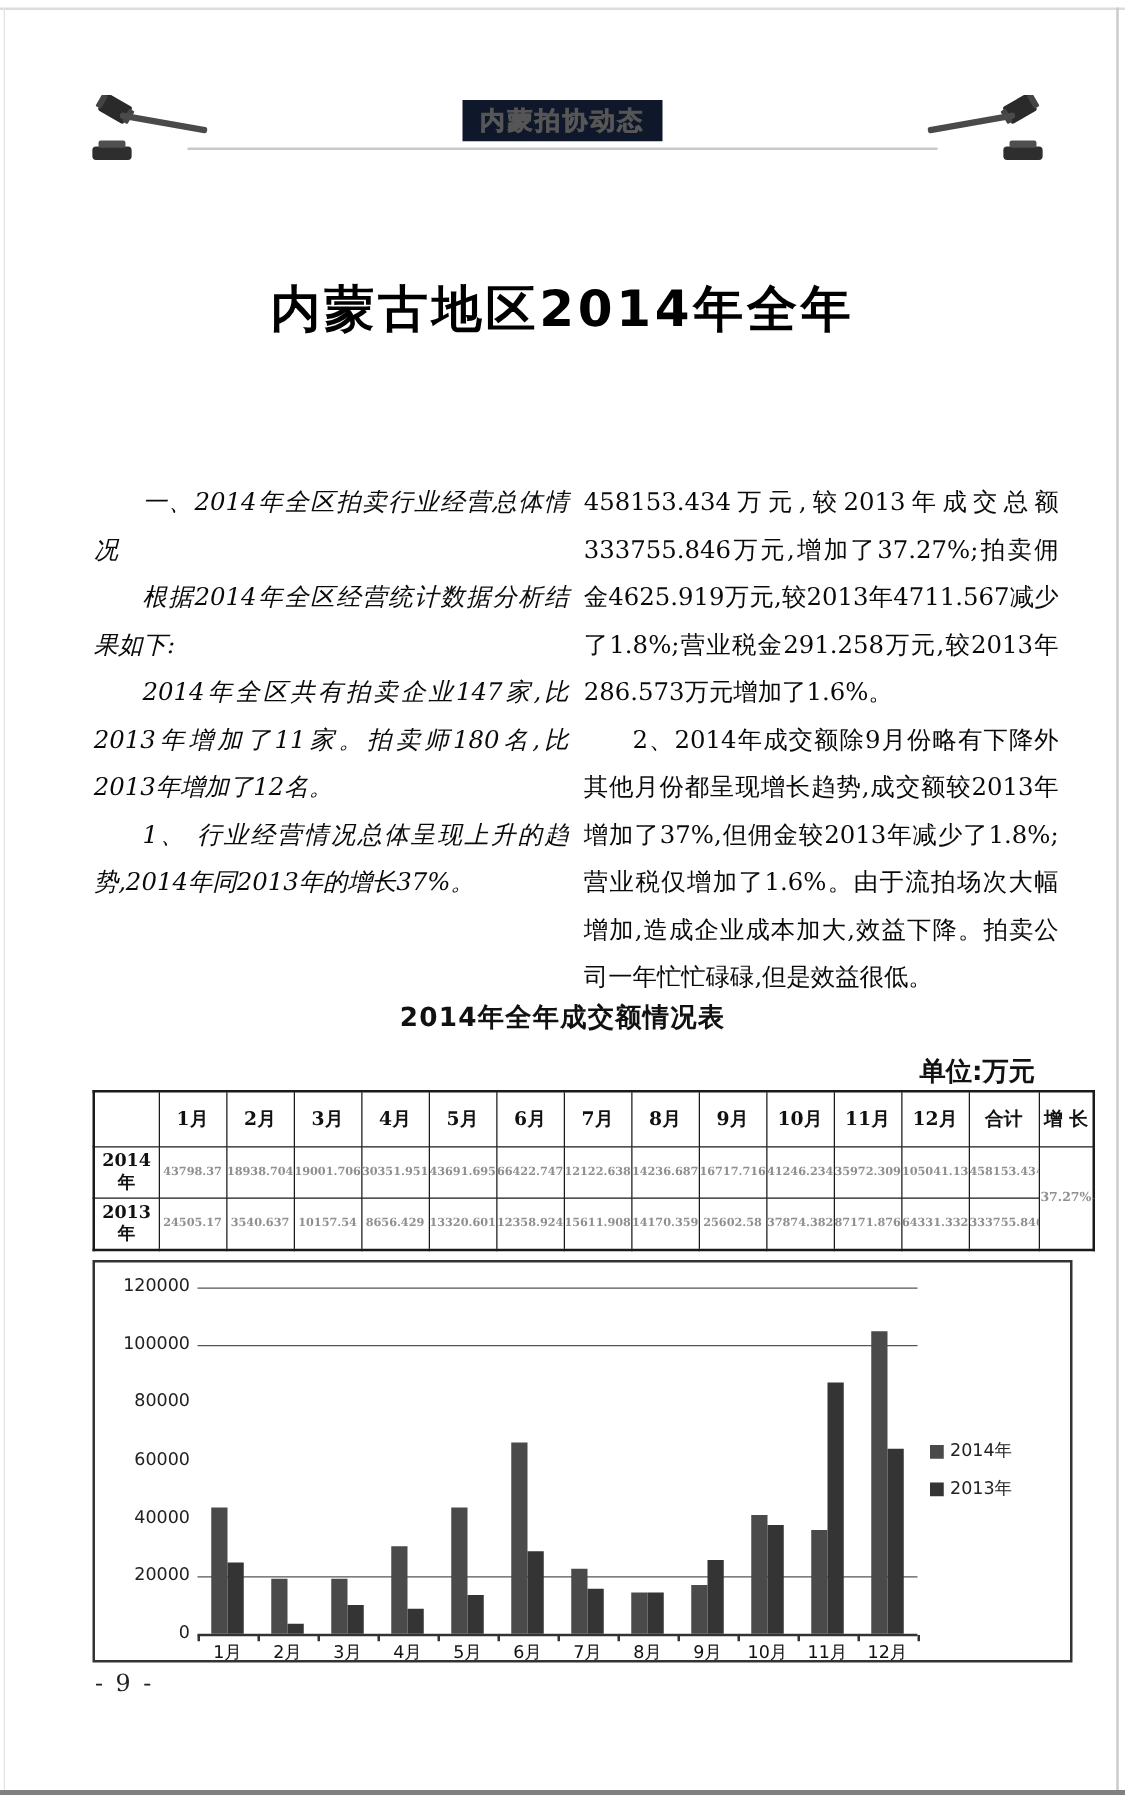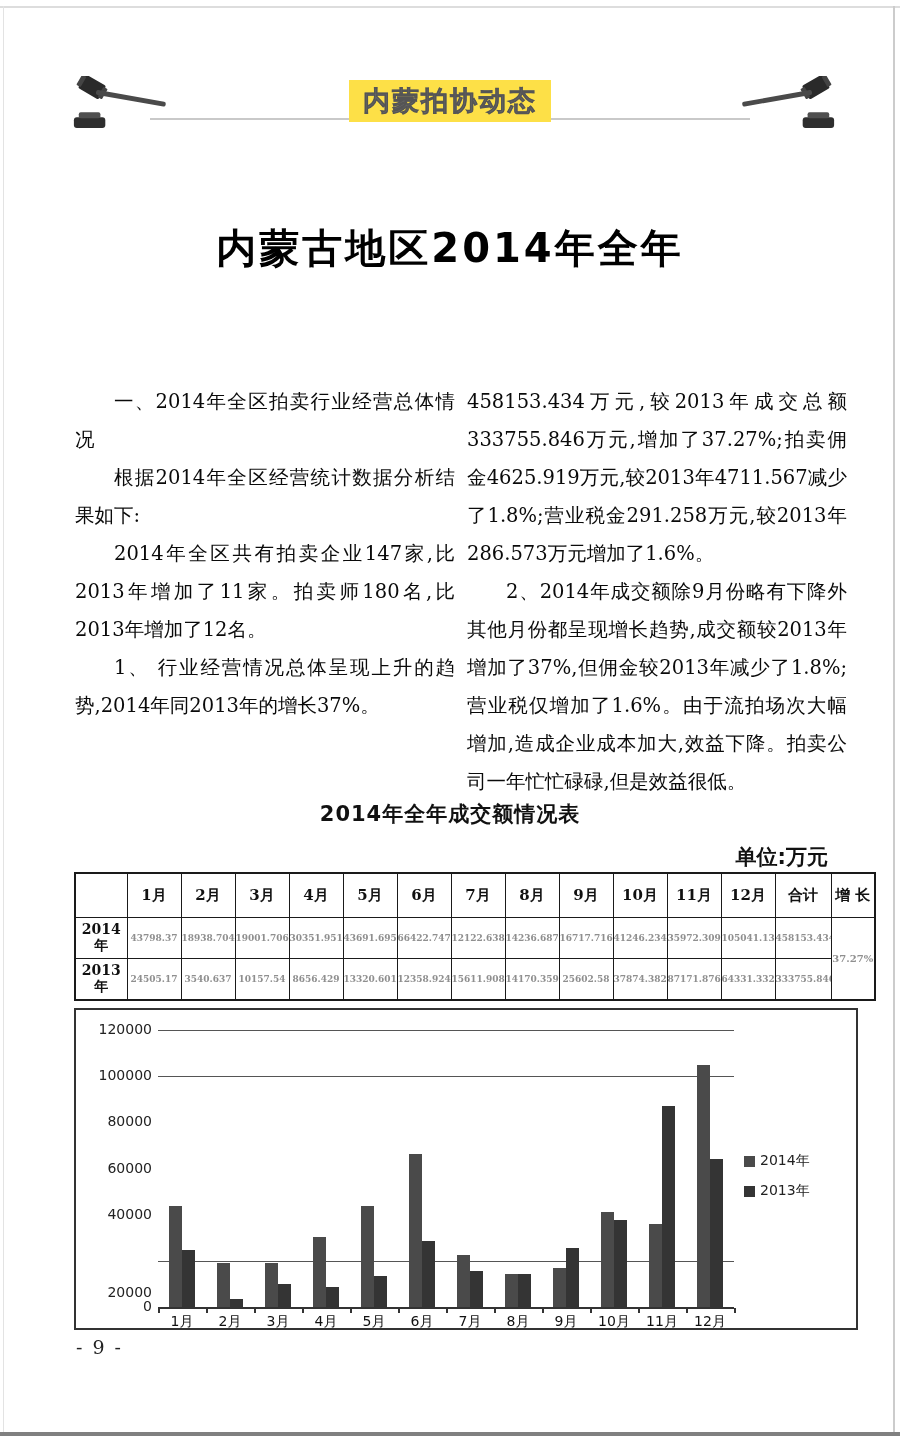--- a/index.html
+++ b/index.html
@@ -11,34 +11,34 @@
   .edge-left{position:absolute;top:6px;bottom:8px;left:3px;width:1px;background:#e3e3e3;}
   .edge-bottom{position:absolute;top:1432px;left:0;right:0;height:4px;background:#808080;}
 
   
   .header{position:absolute;top:74px;left:0;right:0;height:60px;}
   .gavel{position:absolute;top:2px;width:100px;height:54px;}
   .gavel.left{left:72px;}
   .gavel.right{right:64px;transform:scaleX(-1);}
   .header-line{position:absolute;top:44px;left:150px;right:150px;height:2px;background:#c9c9c9;}
   .header-title{position:absolute;top:6px;left:0;right:0;text-align:center;}
-  .header-title span{display:inline-block;background:#fde047;padding:3px 14px;
-       font-size:27px;font-weight:bold;color:#6e6e6e;letter-spacing:2px;
+  .header-title span{display:inline-block;background:#0f172a;padding:3px 14px;
+       font-size:20px;font-weight:bold;color:#6e6e6e;letter-spacing:2px;
        -webkit-text-stroke:0.6px #555;}
 
   
   .main-title{position:absolute;top:210px;left:0;right:0;text-align:center;
        font-size:40px;font-weight:900;line-height:76px;letter-spacing:3px;color:#000;}
 
   
   .col{position:absolute;top:383px;width:380px;font-family:"DejaVu Serif",serif;
        font-size:19.5px;line-height:38px;text-align:justify;color:#0a0a0a;}
   .col p{margin:0;text-indent:2em;}
   .col p.no-indent{text-indent:0;}
-  .col-left{left:75px;}
+  .col-left{left:75px;font-style:italic;}
   .col-right{left:467px;}
 
   
   .table-title{position:absolute;top:800px;left:0;right:0;text-align:center;
        font-size:21px;font-weight:bold;letter-spacing:1px;}
   .table-unit{position:absolute;top:843px;right:72px;font-size:21px;font-weight:bold;}
   table.data{position:absolute;top:872px;left:74px;width:782px;border-collapse:collapse;
        table-layout:fixed;font-family:"DejaVu Serif",serif;}
   table.data th,table.data td{border:1px solid #1a1a1a;padding:0;text-align:center;overflow:hidden;}
   table.data{border:2px solid #1a1a1a;}
@@ -207,21 +207,21 @@
         <div class="bar" style="left: 408px; height: 59.0993px; background: rgb(52, 52, 52);"></div>
         <div class="bar" style="left: 443px; height: 95.2101px; background: rgb(74, 74, 74);"></div>
         <div class="bar" style="left: 456px; height: 87.4267px; background: rgb(52, 52, 52);"></div>
         <div class="bar" style="left: 491px; height: 83.0361px; background: rgb(74, 74, 74);"></div>
         <div class="bar" style="left: 504px; height: 201.222px; background: rgb(52, 52, 52);"></div>
         <div class="bar" style="left: 539px; height: 242.47px; background: rgb(74, 74, 74);"></div>
         <div class="bar" style="left: 552px; height: 148.498px; background: rgb(52, 52, 52);"></div>
       </div>
     <div id="ylabels">
         <div class="ylab" style="top: 288px;">0</div>
-        <div class="ylab" style="top: 241.833px; margin-top: 32px;">20000</div>
+        <div class="ylab" style="top: 241.833px;">20000</div>
         <div class="ylab" style="top: 195.667px;">40000</div>
         <div class="ylab" style="top: 149.5px;">60000</div>
         <div class="ylab" style="top: 103.333px;">80000</div>
         <div class="ylab" style="top: 57.1667px;">100000</div>
         <div class="ylab" style="top: 11px;">120000</div>
       </div>
     <div id="xlabels">
         <div class="xlab" style="left: 82px;">1月</div>
         <div class="xlab" style="left: 130px;">2月</div>
         <div class="xlab" style="left: 178px;">3月</div>

